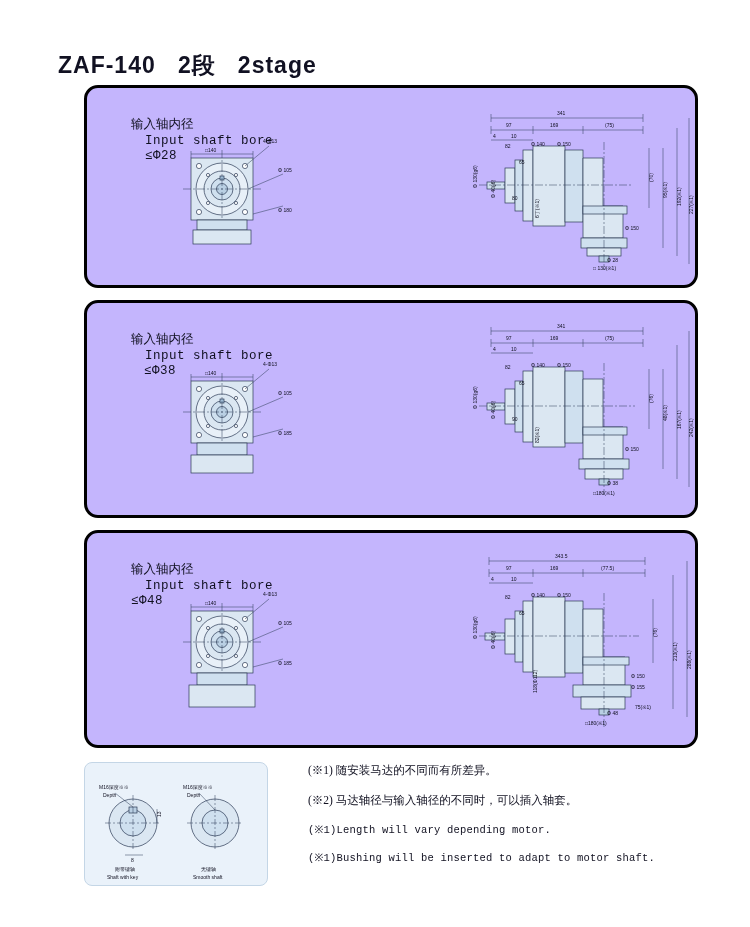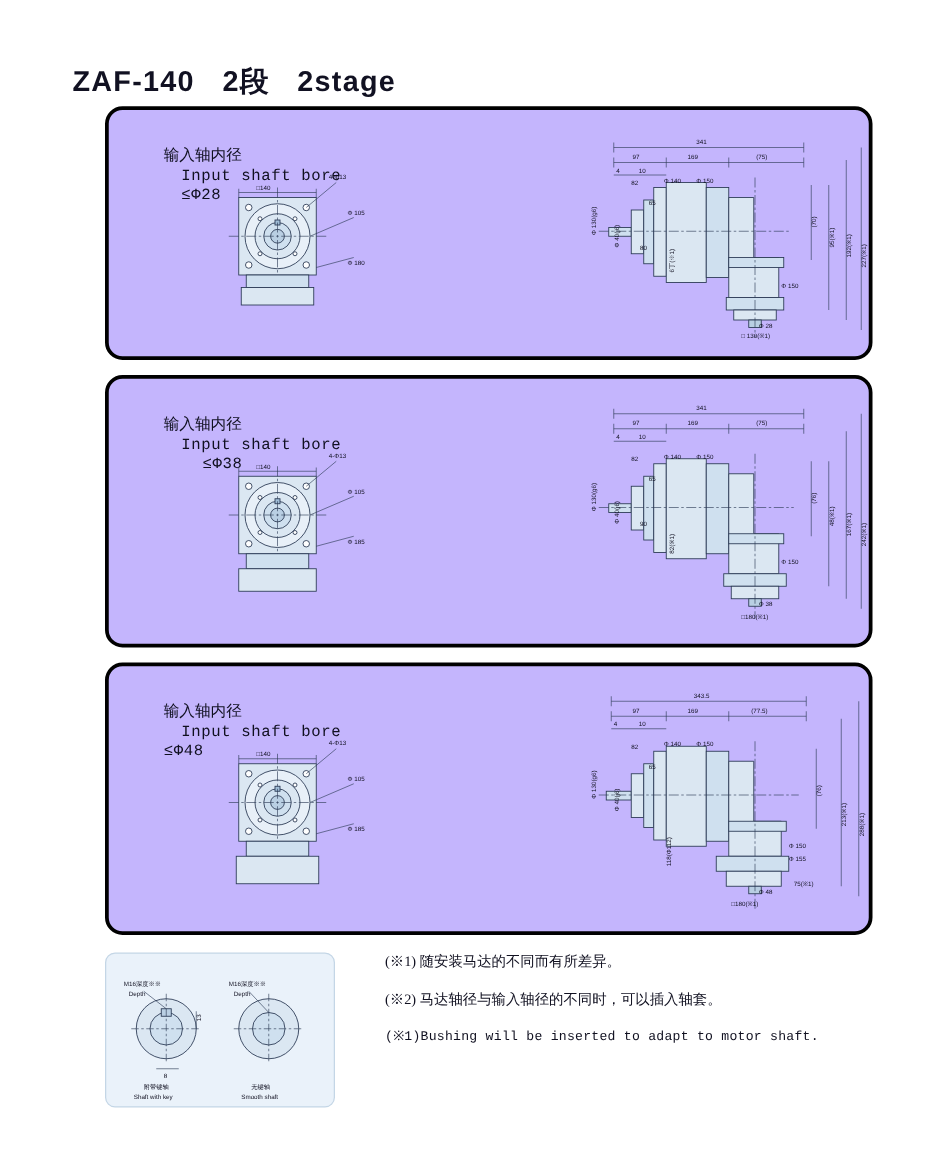--- a/index.html
+++ b/index.html
@@ -205,21 +205,21 @@
         <text x="520" y="174" fill="#101020" stroke="none">Φ 28</text>
       </g>
     </g>
   </svg>
 </div>
 
 <div class="panel" id="panel2">
   <div class="bore-label">
     <span>输入轴内径</span>
     <span class="en" style="margin-left:14px">Input shaft bore</span>
-    <span class="en" style="margin-left:31px">≤Φ38</span>
+    <span class="en" style="margin-left:13px">≤Φ38</span>
   </div>
 
   <svg class="dwg" width="608" height="212" viewBox="0 0 608 212">
     <g stroke="#2b3a55" fill="none" stroke-width="0.7" font-family="Liberation Sans, sans-serif" font-size="5">
 
       <g>
         <rect x="104" y="78" width="62" height="62" fill="#dbe7f2"></rect>
         <circle cx="135" cy="109" r="26" fill="#e8f0f8"></circle>
         <circle cx="135" cy="109" r="18" fill="#dbe7f2"></circle>
         <circle cx="135" cy="109" r="11" fill="#cfe0ef"></circle>
@@ -435,14 +435,15 @@
       <text x="102" y="34" fill="#101020" stroke="none">Depth</text>
       <text x="116" y="108" fill="#101020" stroke="none">无键轴</text>
       <text x="108" y="116" fill="#101020" stroke="none">Smooth shaft</text>
     </g>
   </svg>
 </div>
 
 <div class="notes">
   <div class="note">(※1) 随安装马达的不同而有所差异。</div>
   <div class="note">(※2) 马达轴径与输入轴径的不同时，可以插入轴套。</div>
+  <div class="note mono">(※1)Length will vary depending motor.</div>
   <div class="note mono">(※1)Bushing will be inserted to adapt to motor shaft.</div>
 </div>
 
 </body></html>

